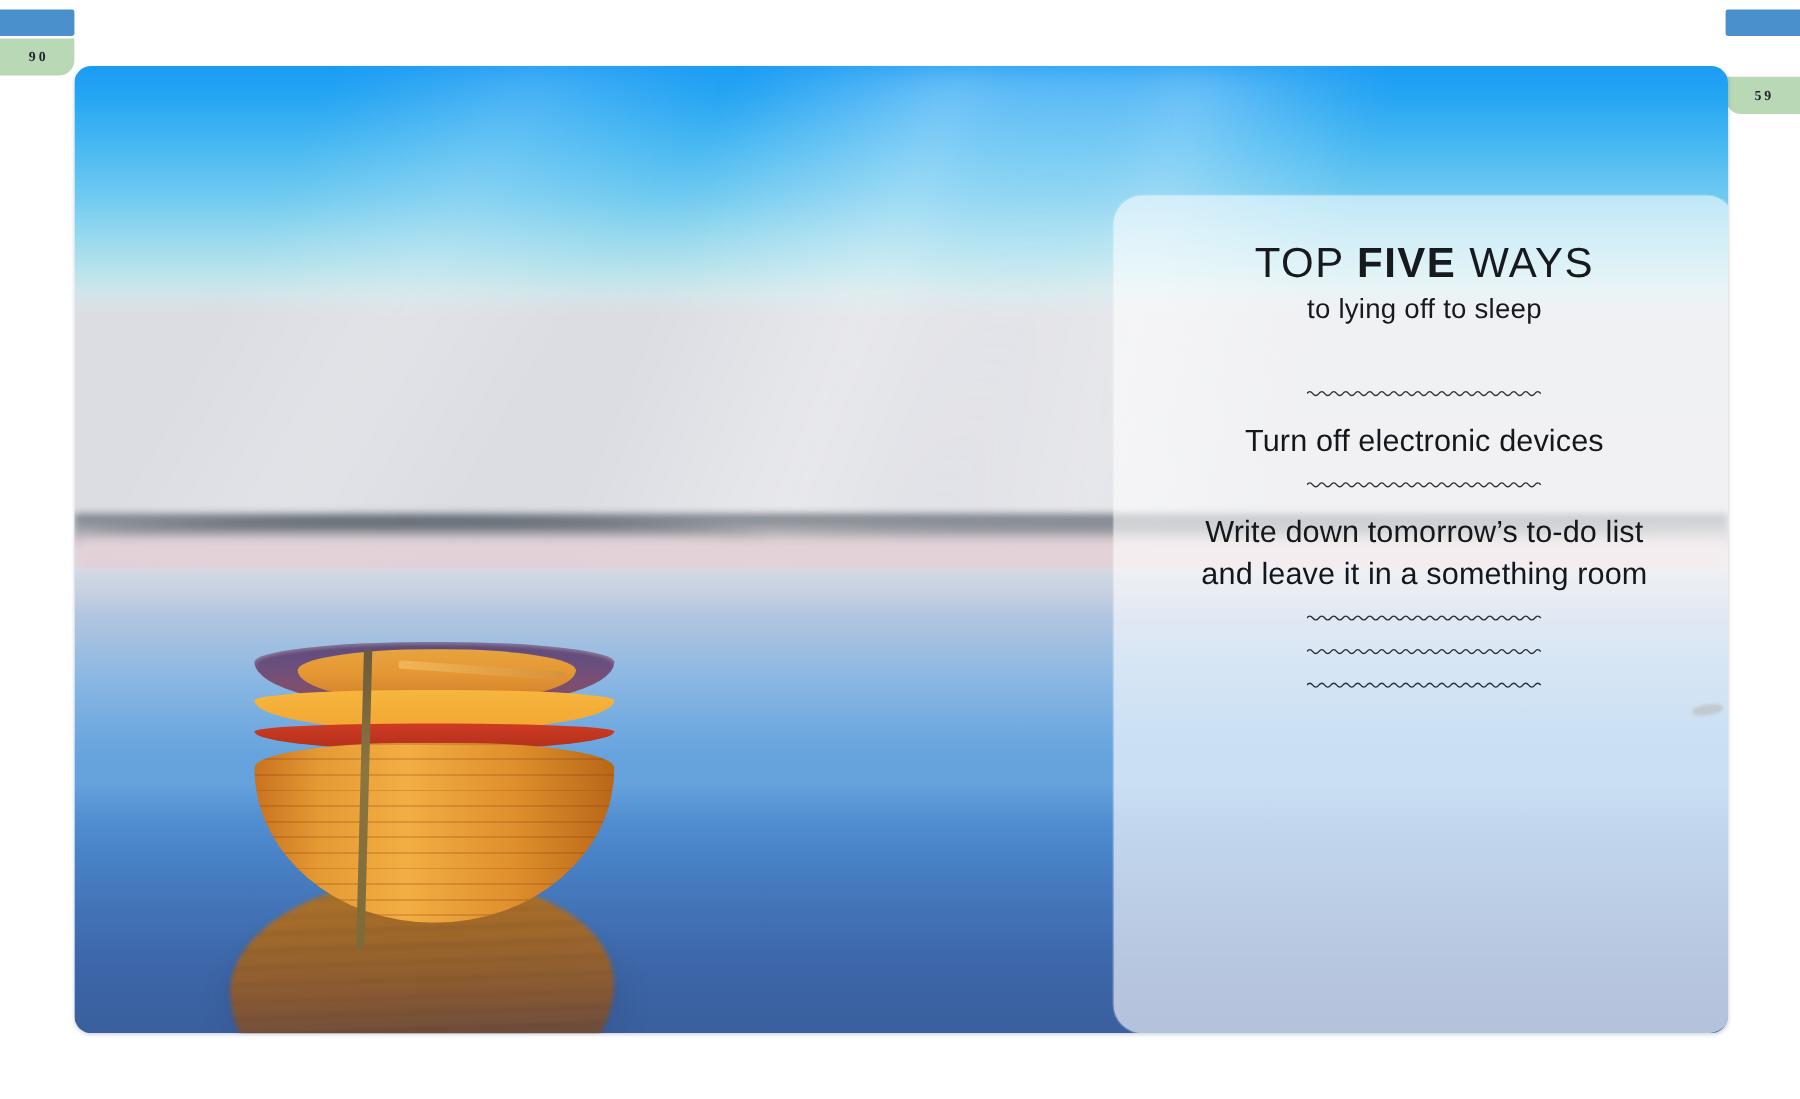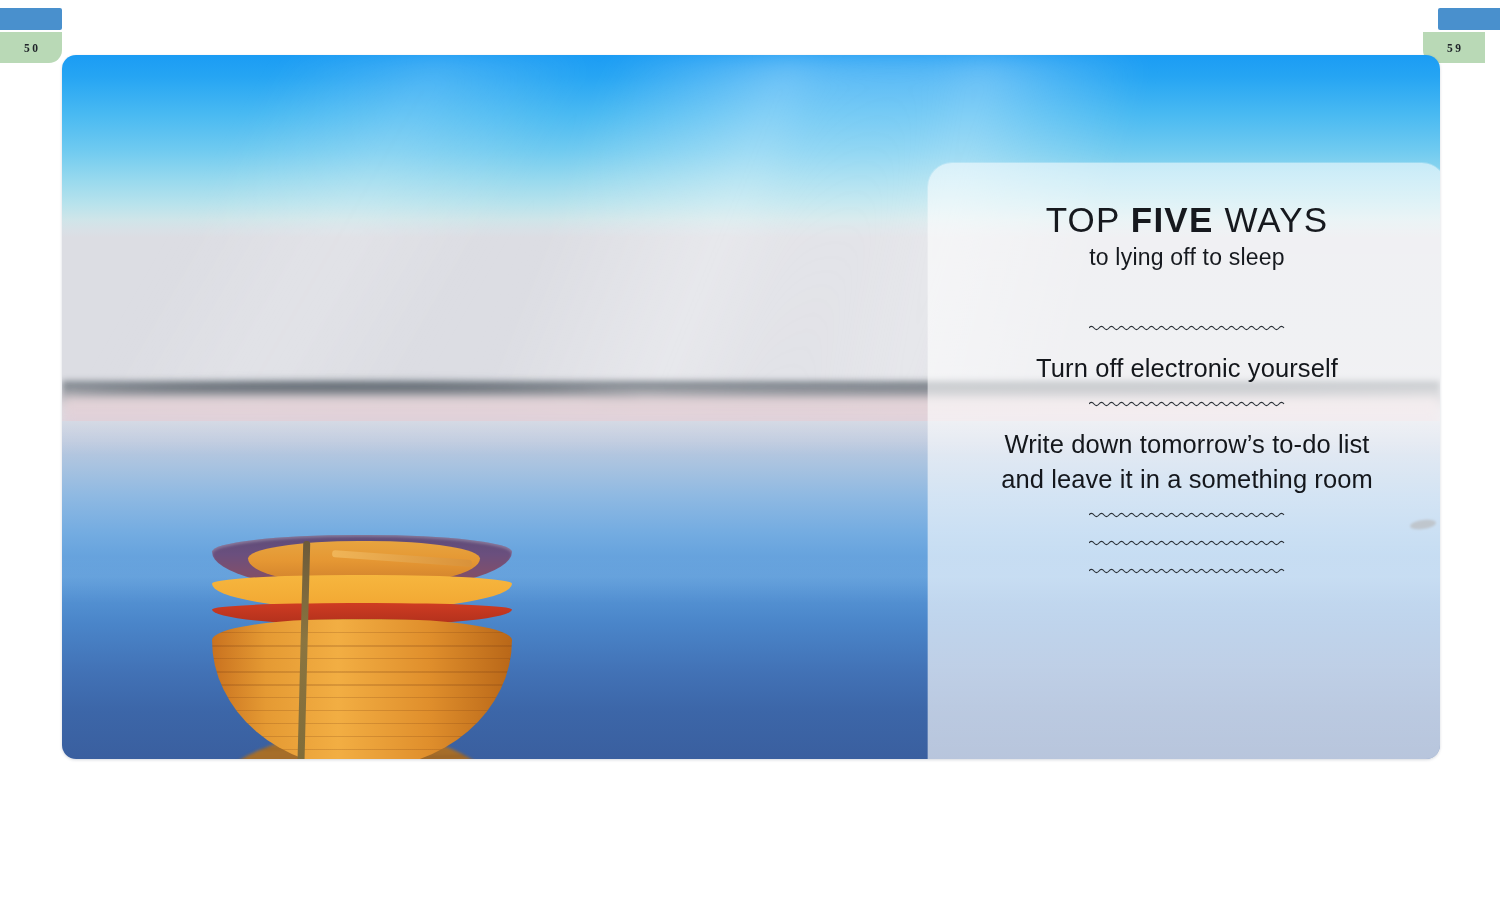--- a/index.html
+++ b/index.html
@@ -46,38 +46,38 @@
     position: absolute;
     top: 32px;
     height: 31px;
     width: 62px;
     background: #b9d9b6;
     display: flex;
     align-items: center;
     justify-content: center;
   }
   .tab-group.left .tab-page  { left: 0;  border-bottom-right-radius: 13px; }
-  .tab-group.right .tab-page { right: 15px; border-bottom-left-radius: 13px;  }
+  .tab-group.right .tab-page { right: 0; border-bottom-left-radius: 13px; margin-top: 32px;  }
 
   .tab-page-number {
     font-family: "Liberation Serif", serif;
     font-size: 11.5px;
     font-weight: 700;
     letter-spacing: 2.5px;
     color: #20252a;
     text-indent: 2.5px;
   }
 
   
   #photo {
     position: absolute;
     left: 62px;
     top: 55px;
     width: 1378px;
-    height: 704px;
+    height: 806px;
     border-radius: 14px;
     overflow: hidden;
     box-shadow: 0 1px 3px rgba(20,40,70,0.18);
   }
 
   
   .layer {
     position: absolute;
     left: 0;
     top: 0;
@@ -368,21 +368,21 @@
   .tip-item + .tip-sep { margin-top: 14px; }
 </style>
 </head>
 <body>
 
 <div id="page">
 
   <div class="tab-group left">
     <div class="tab-bar"></div>
     <div class="tab-page">
-      <span class="tab-page-number">50</span>
+      <span class="tab-page-number">90</span>
     </div>
   </div>
 
   <div class="tab-group right">
     <div class="tab-bar"></div>
     <div class="tab-page">
       <span class="tab-page-number">59</span>
     </div>
   </div>
 
@@ -414,21 +414,21 @@
       <p class="panel-subtitle">to lying off to sleep</p>
 
       <ul id="tips-list">
 
         <span class="tip-sep">
           <svg width="196" height="10" viewBox="0 0 196 10" aria-hidden="true">
             <path d="M0 5 q2.5 -3.2 5 0 t5 0 t5 0 t5 0 t5 0 t5 0 t5 0 t5 0 t5 0 t5 0 t5 0 t5 0 t5 0 t5 0 t5 0 t5 0 t5 0 t5 0 t5 0 t5 0 t5 0 t5 0 t5 0 t5 0 t5 0 t5 0 t5 0 t5 0 t5 0 t5 0 t5 0 t5 0 t5 0 t5 0 t5 0 t5 0 t5 0 t5 0 t5 0" fill="none" stroke="#2b3138" stroke-width="1.15"></path>
           </svg>
         </span>
 
-        <li class="tip-item">Turn off electronic yourself</li>
+        <li class="tip-item">Turn off electronic devices</li>
         <span class="tip-sep">
           <svg width="196" height="10" viewBox="0 0 196 10" aria-hidden="true">
             <path d="M0 5 q2.5 -3.2 5 0 t5 0 t5 0 t5 0 t5 0 t5 0 t5 0 t5 0 t5 0 t5 0 t5 0 t5 0 t5 0 t5 0 t5 0 t5 0 t5 0 t5 0 t5 0 t5 0 t5 0 t5 0 t5 0 t5 0 t5 0 t5 0 t5 0 t5 0 t5 0 t5 0 t5 0 t5 0 t5 0 t5 0 t5 0 t5 0 t5 0 t5 0 t5 0" fill="none" stroke="#2b3138" stroke-width="1.15"></path>
           </svg>
         </span>
 
         <li class="tip-item">Write down tomorrow’s to-do list
 and leave it in a something room</li>
         <span class="tip-sep">
           <svg width="196" height="10" viewBox="0 0 196 10" aria-hidden="true">

